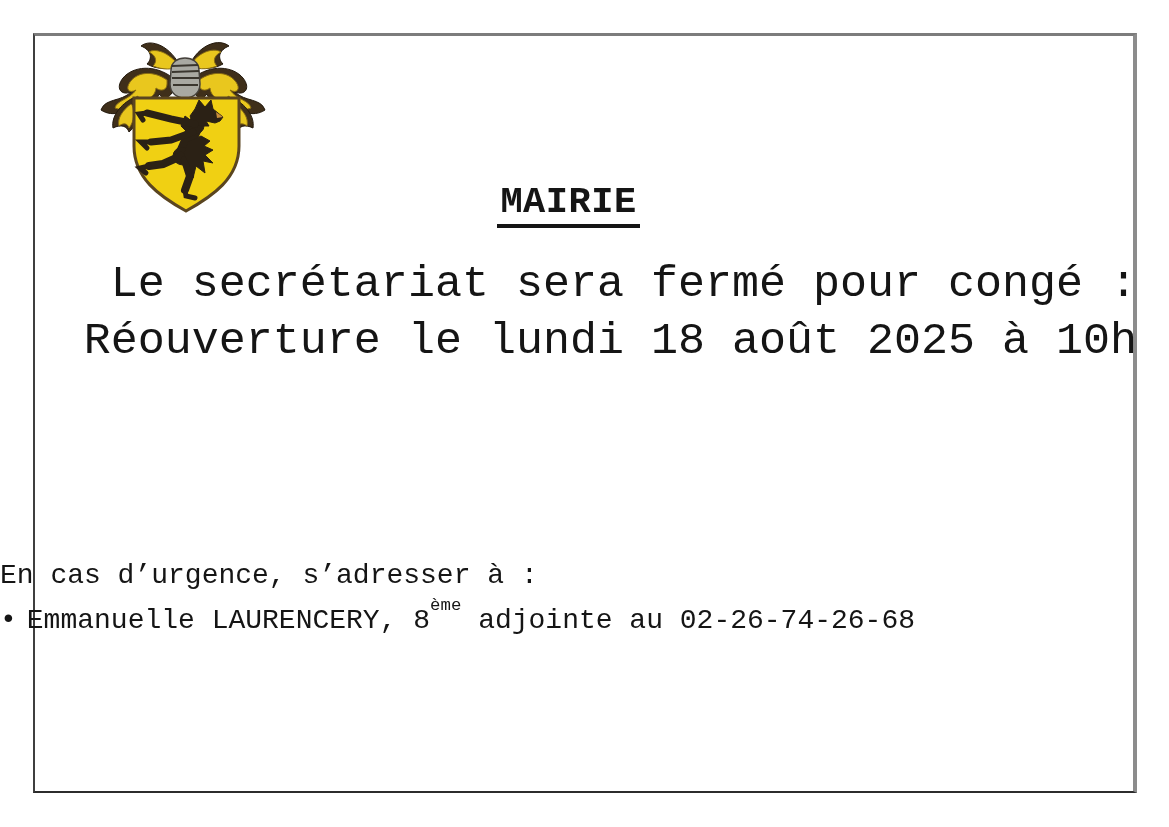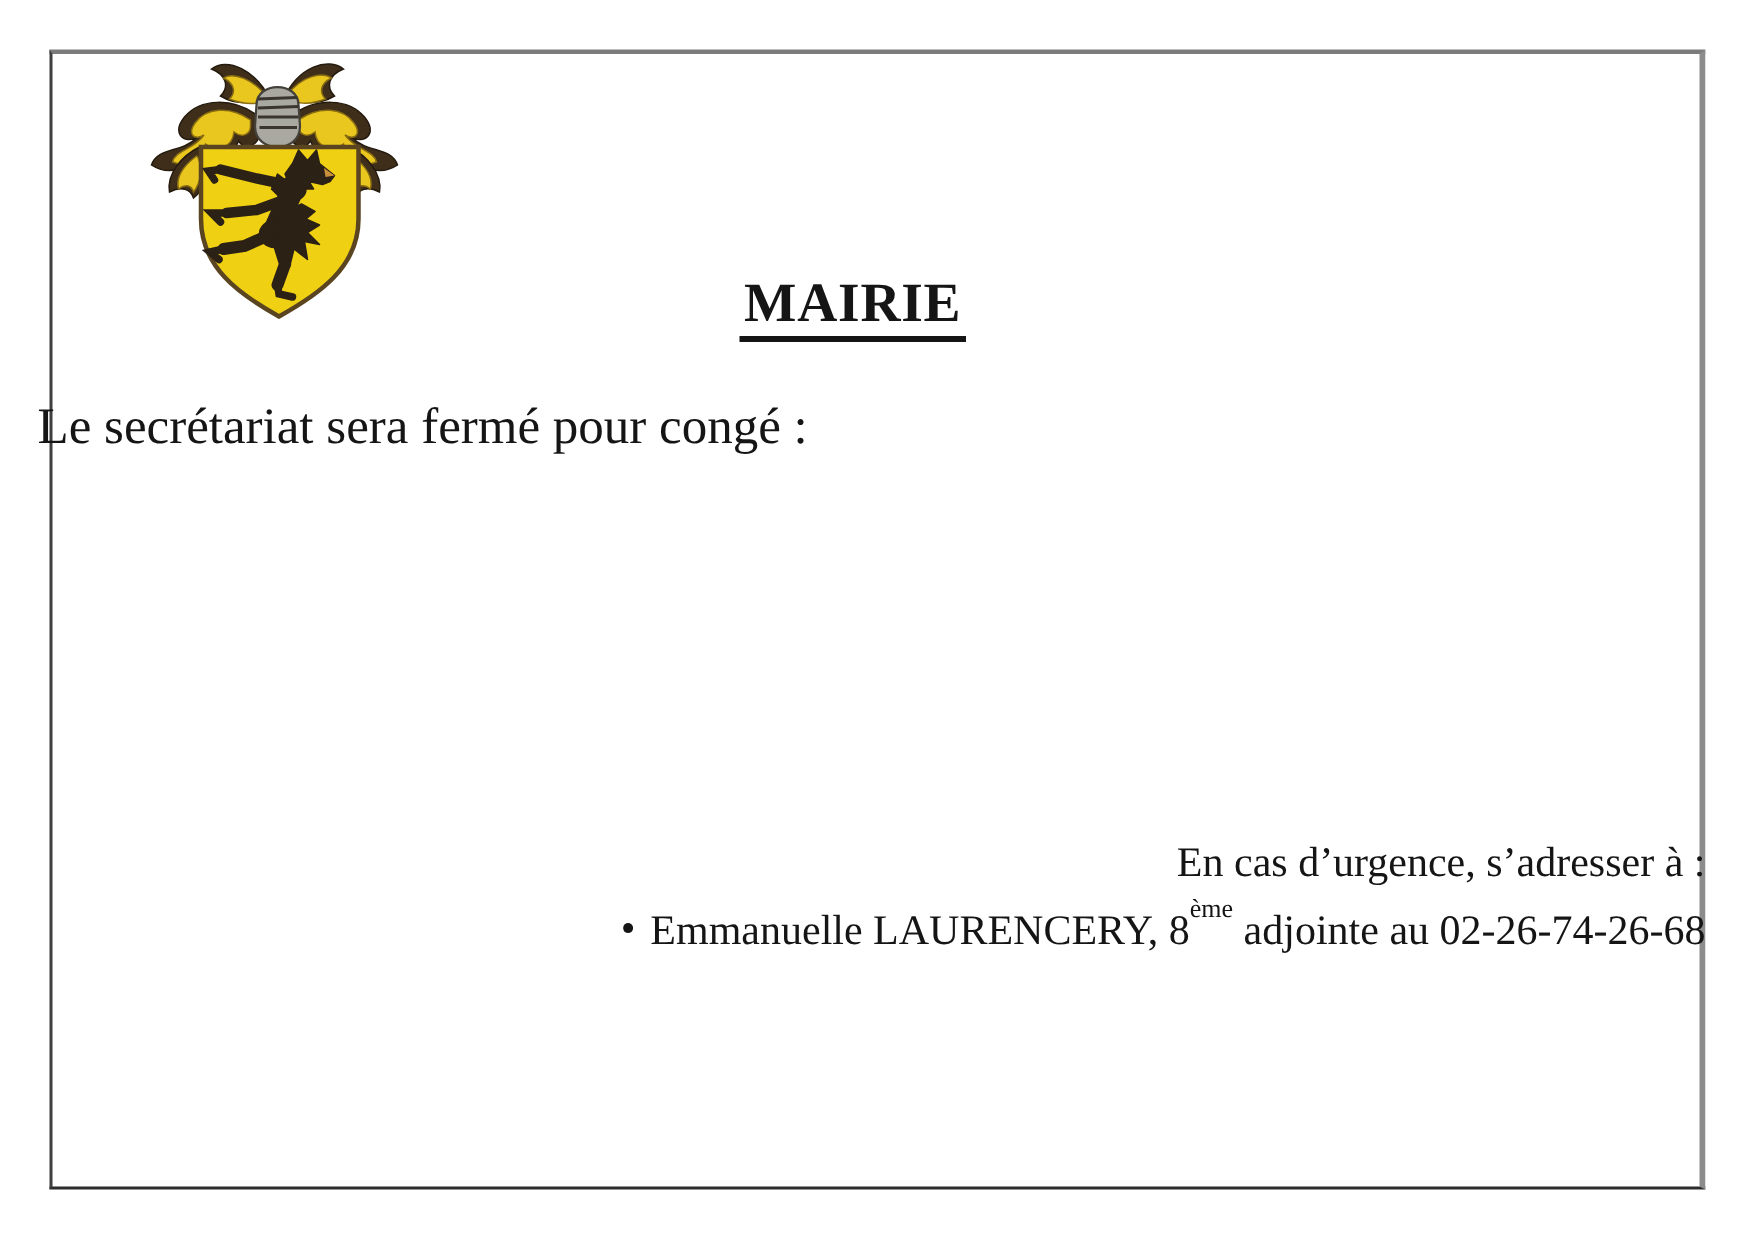--- a/index.html
+++ b/index.html
@@ -4,21 +4,21 @@
 <style>
   :root{
     --c-text:#151515; --c-page_bg:#ffffff; --c-border_gray:#7c7c7c; --c-border_dark:#2c2c2c;
     --c-shield_yellow:#f0d013; --c-wolf_dark:#2b2115; --c-helmet_steel:#a9a9a2;
     --c-mantling_dark:#3f2f1a; --c-mantling_yellow:#e9c71e; --c-snout_tan:#c98f3a;
   }
   html,body{margin:0;padding:0;background:#fff;}
   .page{
     position:relative; width:1137px; height:827px;
     background:var(--c-page_bg); overflow:hidden;
-    font-family:Liberation Serif, serif; color:var(--c-text);border-radius:29px;
+    font-family:Liberation Mono, monospace; color:var(--c-text);border-radius:29px;
   }
   .sheet-border{
     position:absolute; left:33px; top:33px; width:1098px; height:755px;
     border-top:3px solid var(--c-border_gray);
     border-right:4px solid #8c8c8c;
     border-left:2px solid #3f3f3f;
     border-bottom:2px solid var(--c-border_dark);
     background:transparent;
   }
   .crest{ position:absolute; left:93px; top:38px; width:180px; height:180px; }
@@ -29,23 +29,23 @@
   .shield{ fill:var(--c-shield_yellow); stroke:#5a4520; stroke-width:3; }
   .wolf-f{ fill:var(--c-wolf_dark); stroke:var(--c-wolf_dark); stroke-width:1; stroke-linejoin:round; }
   .wolf-l{ stroke:var(--c-wolf_dark); fill:none; stroke-linecap:round; }
   .snout{ fill:var(--c-snout_tan); stroke:none; }
 
   .title-row{ position:absolute; left:0; top:181px; width:100%; text-align:center; }
   .title-row span{
     font-size:37px; font-weight:bold; letter-spacing:0.5px;
     border-bottom:4px solid var(--c-text); padding:0 3px 1px 3px;
   }
-  .notice{ position:absolute; left:0; top:256px; width:100%; text-align:left;
-    font-size:34px; line-height:57px;padding-left:25px; }
-  .contact{ position:absolute; left:0; top:557px; width:100%; text-align:right;
+  .notice{ position:absolute; left:0; top:256px; width:100%; text-align:right;
+    font-size:45px; line-height:57px; }
+  .contact{ position:absolute; left:0; top:557px; width:100%; text-align:left;
     font-size:28px; line-height:38px; }
   .contact .bullet{ display:inline-block; margin-right:10px; transform:translateY(-1px); }
   sup.ord{ font-size:0.62em; position:relative; top:-0.45em; }
 </style>
 </head>
 <body>
 
 <div class="page">
 
   <div class="sheet-border"></div>
@@ -93,20 +93,21 @@
       <path class="wolf-f" d="M95,104 L108,98 L117,103 L111,108 L120,112 L112,117 L120,125 L110,123 L112,135 L103,128 L100,140 L96,126 L91,116 Z"></path>
     </g>
   </svg>
 
   <div class="title-row">
     <span>MAIRIE</span>
   </div>
 
   <div class="notice">
     <div>Le secrétariat sera fermé pour congé :</div>
+    <div>Réouverture le lundi 18 août 2025 à 10h</div>
   </div>
 
   <div class="contact">
     <div>En cas d’urgence, s’adresser à :</div>
     <div><span class="bullet">•</span><span>Emmanuelle LAURENCERY, 8</span><sup class="ord">ème</sup><span> adjointe au 02-26-74-26-68</span></div>
   </div>
 
 </div>
 
 </body></html>

